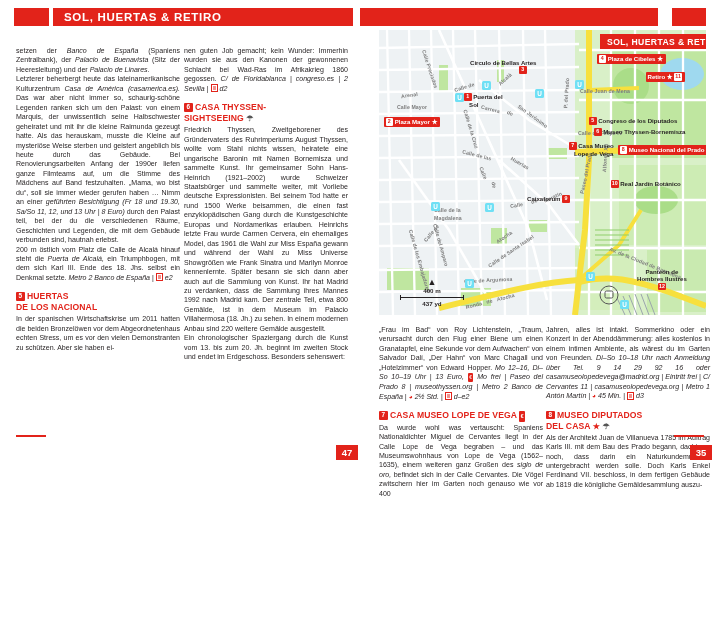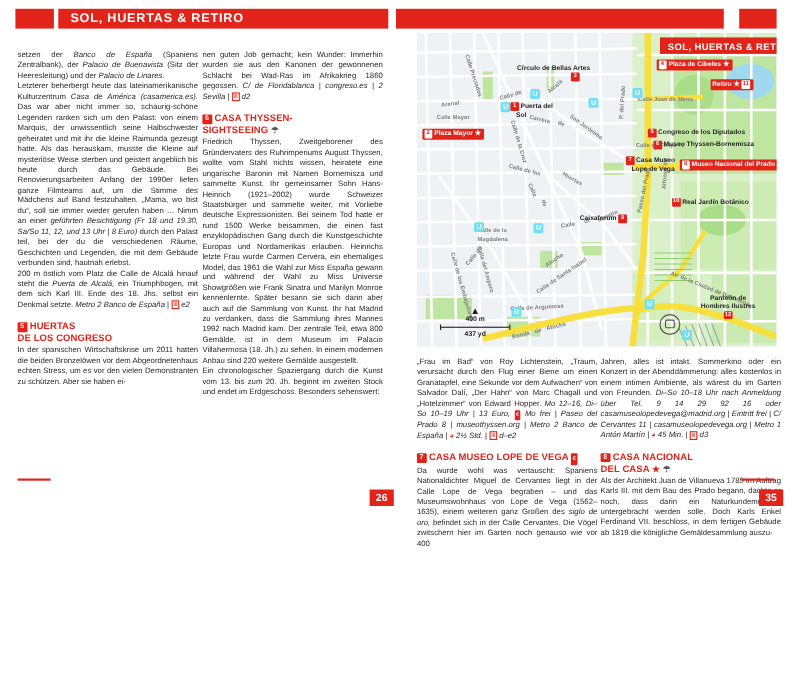--- a/index.html
+++ b/index.html
@@ -269,21 +269,21 @@
     <div class="hdr-bar hb-right-stub"></div>
     <div class="hdr-title-left">SOL, HUERTAS &amp; RETIRO</div>
   </div>
 
   <div class="col" id="col1">
     <p>setzen der <i>Banco de España</i> (Spaniens Zentralbank), der <i>Palacio de Buenavista</i> (Sitz der Heeresleitung) und der <i>Palacio de Linares.</i></p>
     <p>Letzterer beherbergt heute das lateinamerikanische Kulturzentrum <i>Casa de América (casamerica.es).</i> Das war aber nicht immer so, schaurig-schöne Legenden ranken sich um den Palast: von einem Marquis, der unwissentlich seine Halbschwester geheiratet und mit ihr die kleine Raimunda gezeugt hatte. Als das herauskam, musste die Kleine auf mysteriöse Weise sterben und geistert angeblich bis heute durch das Gebäude. Bei Renovierungsarbeiten Anfang der 1990er liefen ganze Filmteams auf, um die Stimme des Mädchens auf Band festzuhalten. „Mama, wo bist du“, soll sie immer wieder gerufen haben … Nimm an einer <i>geführten Besichtigung (Fr 18 und 19.30, Sa/So 11, 12, und 13 Uhr | 8 Euro)</i> durch den Palast teil, bei der du die verschiedenen Räume, Geschichten und Legenden, die mit dem Gebäude verbunden sind, hautnah erlebst.</p>
     <p>200 m östlich vom Platz die Calle de Alcalá hinauf steht die <i>Puerta de Alcalá,</i> ein Triumphbogen, mit dem sich Karl III. Ende des 18. Jhs. selbst ein Denkmal setzte. <i>Metro 2 Banco de España</i> | <span class="ico-map">III</span> <i>e2</i></p>
     <div class="sec-head">
       <span class="num">5</span><span>HUERTAS</span><br>
-      <span>DE LOS CONGRESO</span>
+      <span>DE LOS NACIONAL</span>
     </div>
     <p>In der spanischen Wirtschaftskrise um 2011 hatten die beiden Bronzelöwen vor dem Abgeordnetenhaus echten Stress, um es vor den vielen Demonstranten zu schützen. Aber sie haben ei-</p>
   </div>
 
   <div class="col" id="col2">
     <p>nen guten Job gemacht; kein Wunder: Immerhin wurden sie aus den Kanonen der gewonnenen Schlacht bei Wad-Ras im Afrikakrieg 1860 gegossen. <i>C/ de Floridablanca | congreso.es | 2 Sevilla</i> | <span class="ico-map">III</span> <i>d2</i></p>
     <div class="sec-head">
       <span class="num">6</span><span>CASA THYSSEN-</span><br>
       <span>SIGHTSEEING</span> <span class="umb">☂</span>
     </div>
@@ -500,26 +500,26 @@
     <p>„Frau im Bad“ von Roy Lichtenstein, „Traum, verursacht durch den Flug einer Biene um einen Granatapfel, eine Sekunde vor dem Aufwachen“ von Salvador Dalí, „Der Hahn“ von Marc Chagall und „Hotelzimmer“ von Edward Hopper. <i>Mo 12–16, Di–So 10–19 Uhr | 13 Euro,</i> <span class="ico-ticket">€</span> <i>Mo frei | Paseo del Prado 8 | museothyssen.org | Metro 2 Banco de España |</i> <span class="ico-clock">◕</span> <i>2½ Std.</i> | <span class="ico-map">III</span> <i>d–e2</i></p>
     <div class="sec-head">
       <span class="num">7</span><span>CASA MUSEO LOPE DE VEGA</span> <span class="ico-ticket">€</span>
     </div>
     <p>Da wurde wohl was vertauscht: Spaniens Nationaldichter Miguel de Cervantes liegt in der Calle Lope de Vega begraben – und das Museumswohnhaus von Lope de Vega (1562–1635), einem weiteren ganz Großen des <i>siglo de oro,</i> befindet sich in der Calle Cervantes. Die Vögel zwitschern hier im Garten noch genauso wie vor 400</p>
   </div>
 
   <div class="col" id="col4">
     <p>Jahren, alles ist intakt. Sommerkino oder ein Konzert in der Abenddämmerung: alles kostenlos in einem intimen Ambiente, als wärest du im Garten von Freunden. <i>Di–So 10–18 Uhr nach Anmeldung über Tel. 9 14 29 92 16 oder casamuseolopedevega@madrid.org | Eintritt frei | C/ Cervantes 11 | casamuseolopedevega.org | Metro 1 Antón Martín |</i> <span class="ico-clock">◕</span> <i>45 Min.</i> | <span class="ico-map">III</span> <i>d3</i></p>
     <div class="sec-head">
-      <span class="num">8</span><span>CASA NACIONAL</span><br>
+      <span class="num">8</span><span>MUSEO DIPUTADOS</span><br>
       <span>DEL CASA</span>
       <span class="star">★</span>
       <span class="umb">☂</span>
     </div>
     <p>Als der Architekt Juan de Villanueva 1785 im Auftrag Karls III. mit dem Bau des Prado begann, dachte er noch, dass darin ein Naturkundemuseum untergebracht werden solle. Doch Karls Enkel Ferdinand VII. beschloss, in dem fertigen Gebäude ab 1819 die königliche Gemäldesammlung auszu-</p>
   </div>
 
   <div class="footer-rule fr-left"></div>
   <div class="footer-rule fr-right"></div>
-  <div class="pagenum pn-left">26</div>
+  <div class="pagenum pn-left">47</div>
   <div class="pagenum pn-right">35</div>
 
 </div>
 
 </body></html>

